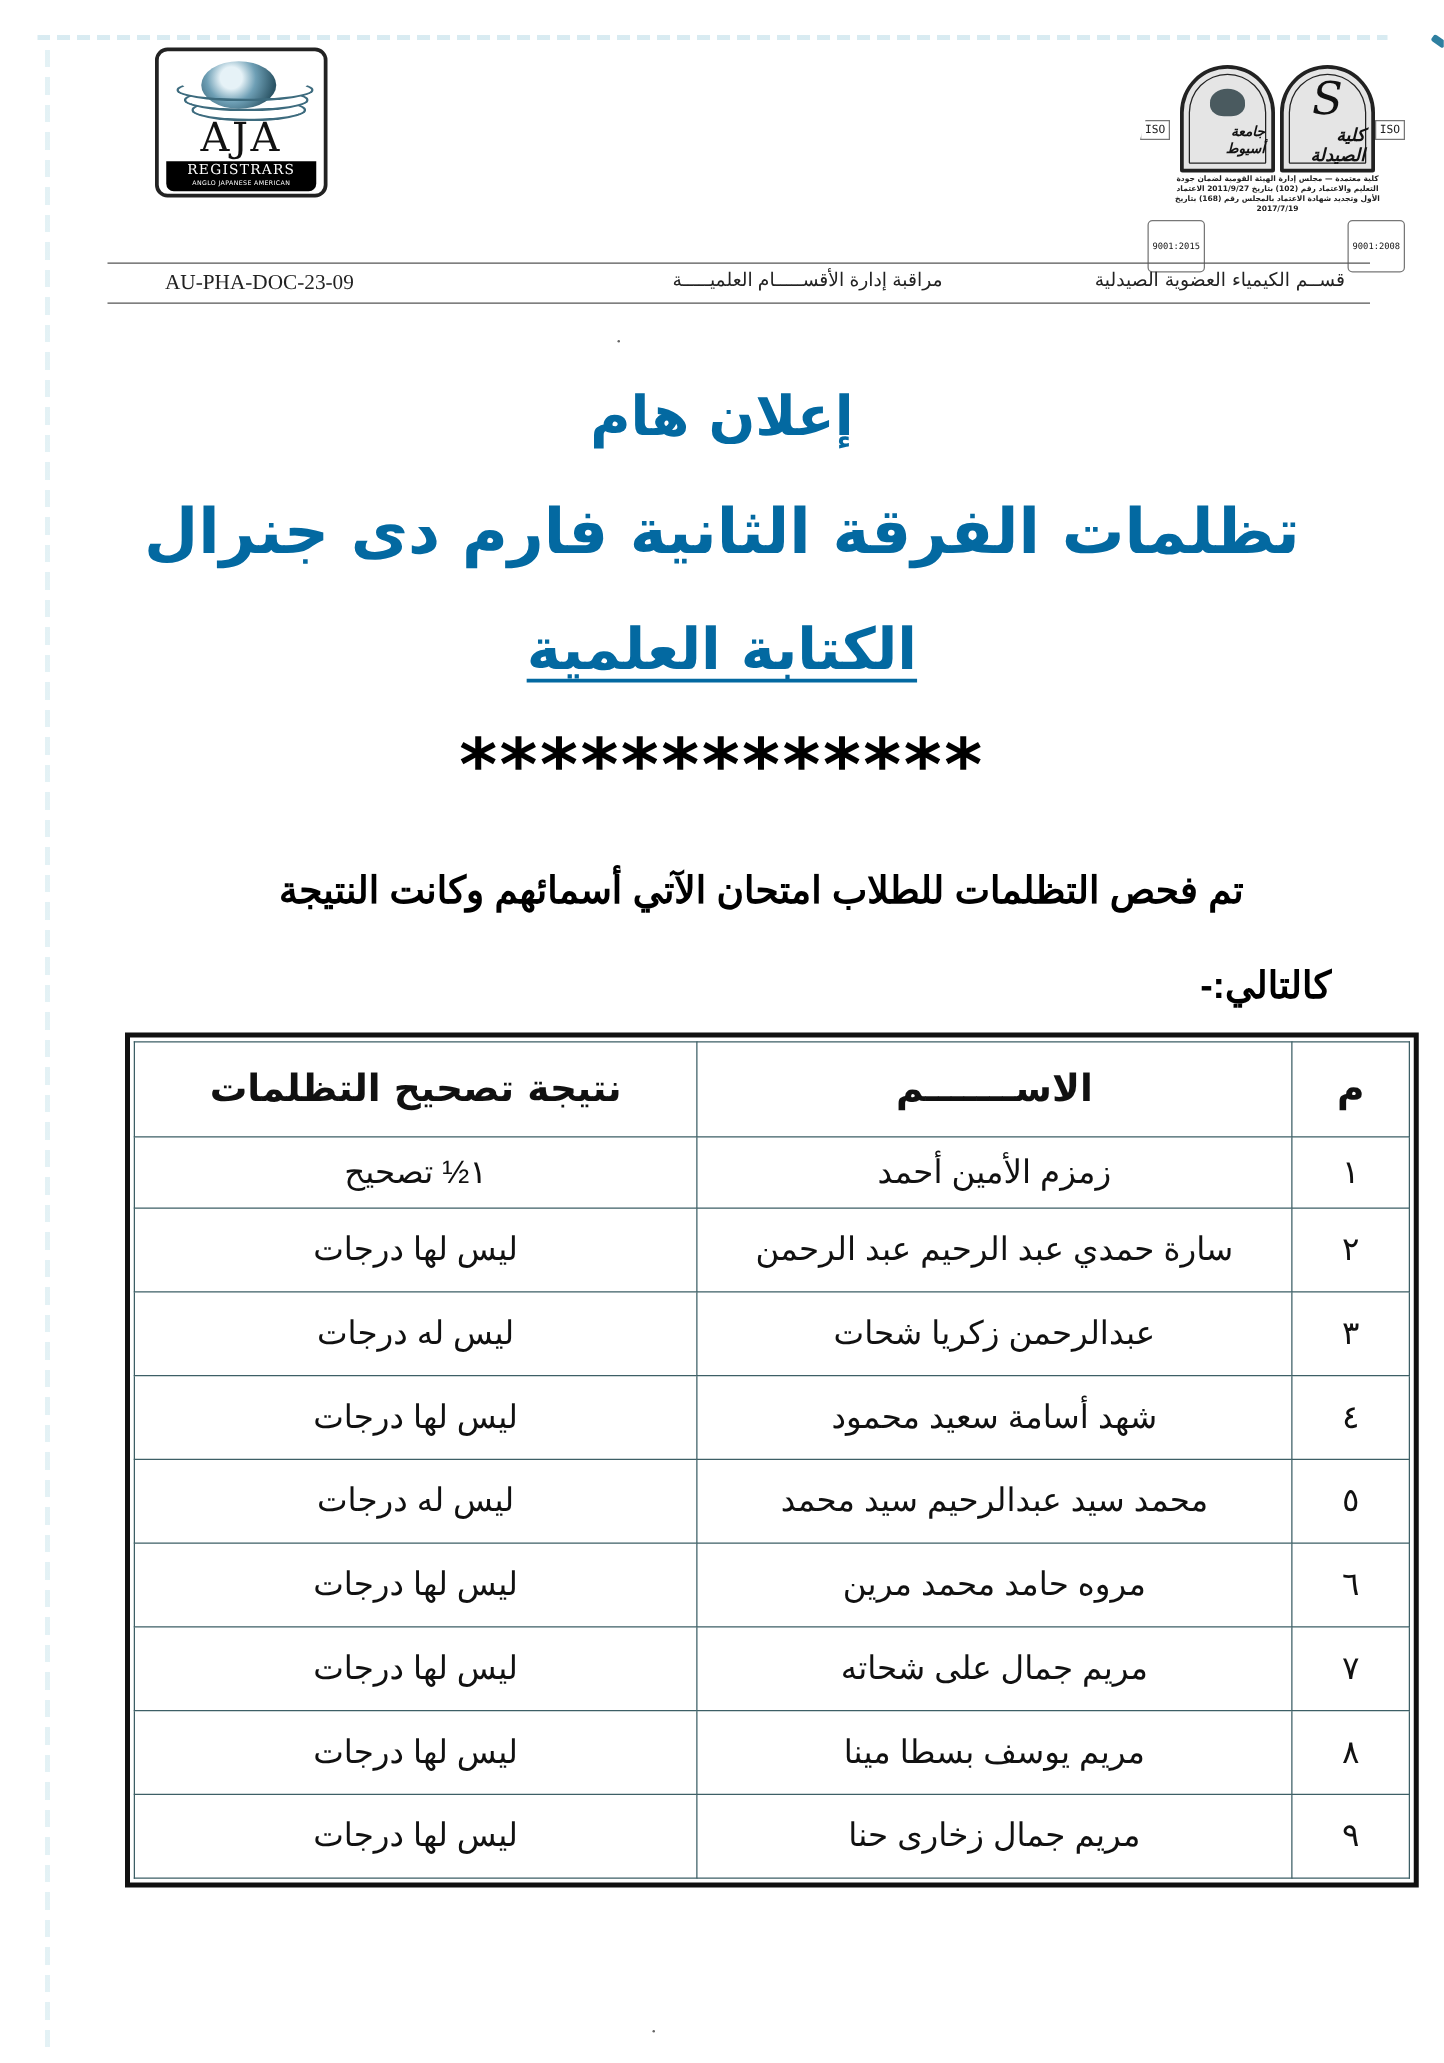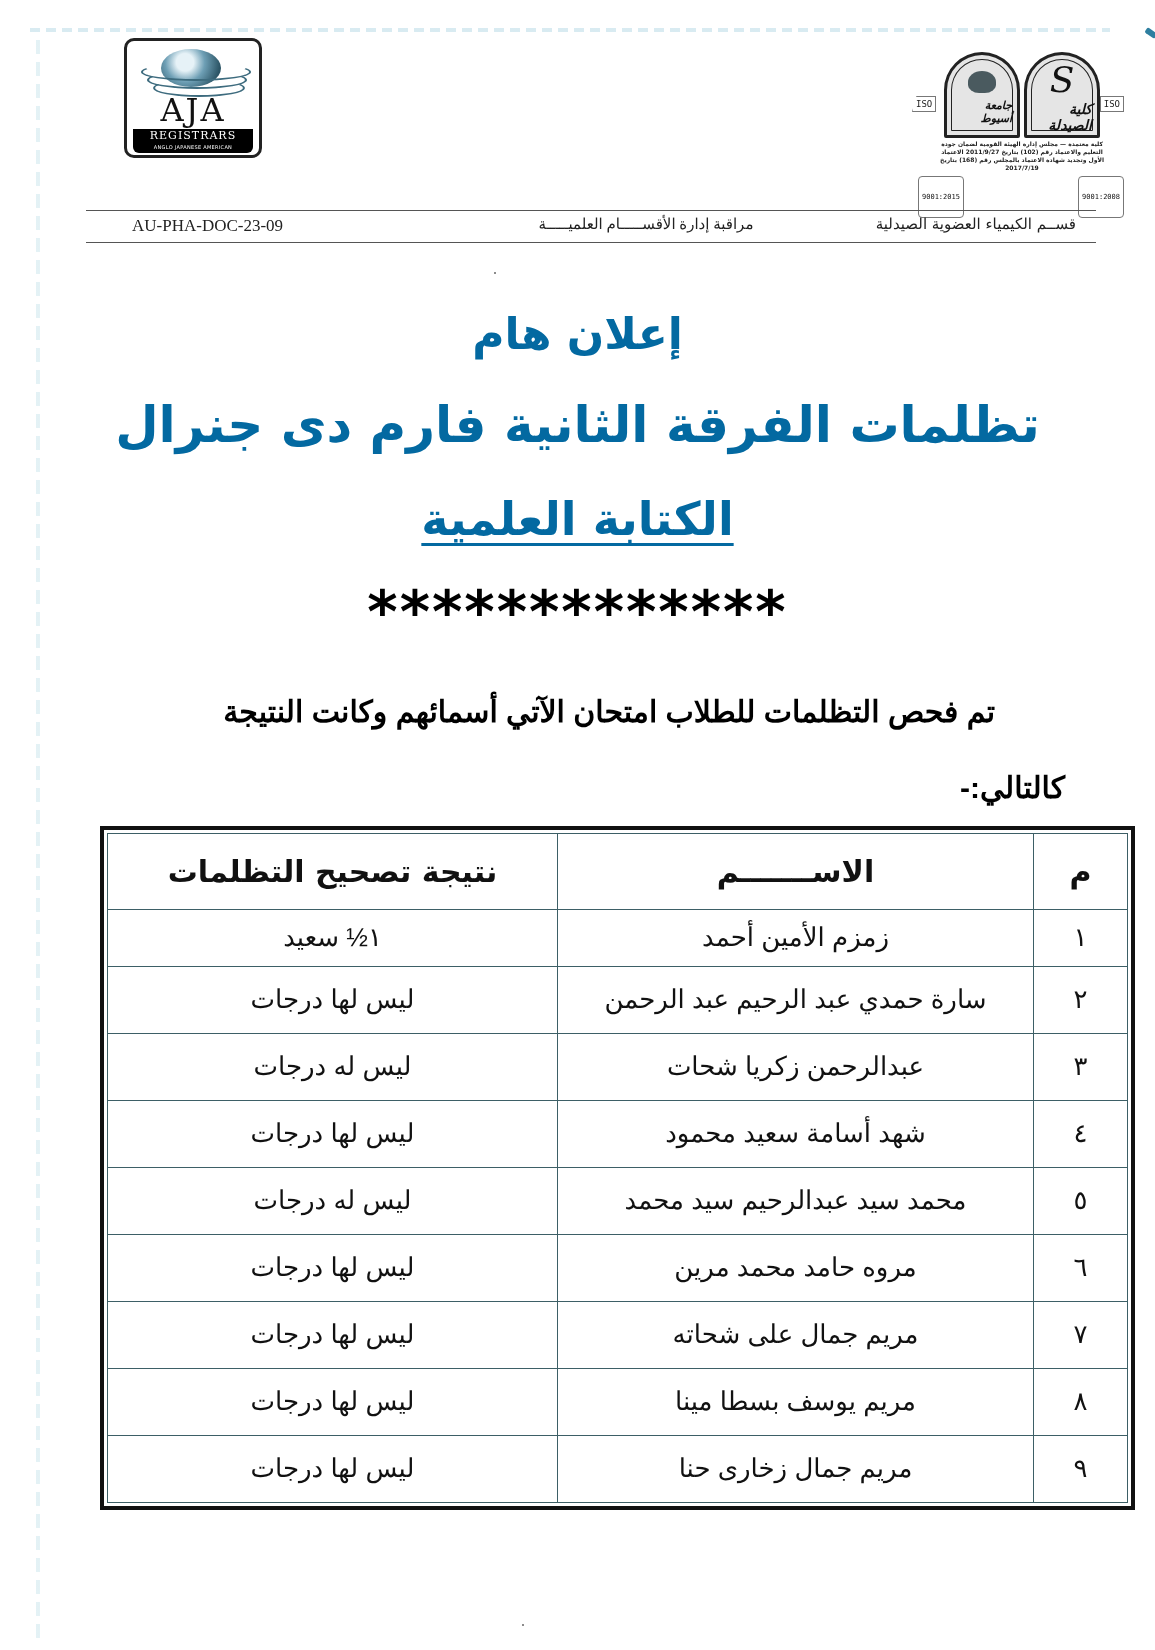--- a/index.html
+++ b/index.html
@@ -50,21 +50,21 @@
       font-size: 7px; border: 1px solid #777; border-radius: 4px; padding: 16px 3px; background: #fff; }
     .iso-code-l { left: 0; }
     .iso-code-r { right: -6px; }
 
     
     .header-line-top { position: absolute; left: 86px; top: 210px; width: 1010px; height: 1px; background: #555; }
     .header-line-bot { position: absolute; left: 86px; top: 242px; width: 1010px; height: 1px; background: #555; }
     .header-row { position: absolute; left: 86px; top: 214px; width: 1010px; height: 26px; }
     .doc-code { position: absolute; left: 46px; top: 2px; font-family: "Liberation Serif", serif; font-size: 17px; color: #222; }
     .dept-center { position: absolute; left: 380px; width: 360px; top: 1px; direction: rtl; text-align: center;
-      font-family: Liberation Serif, serif; font-size: 15px; color: #222; }
+      font-family: Liberation Sans, sans-serif; font-size: 15px; color: #222; }
     .dept-right { position: absolute; right: 20px; top: 1px; direction: rtl; font-family: "DejaVu Serif", serif;
       font-size: 15px; color: #222; }
 
     
     .title { position: absolute; left: 0; width: 1155px; text-align: center; direction: rtl;
       font-family: "DejaVu Sans", sans-serif; font-weight: bold; color: #0369a1; }
     .t1 { top: 308px; font-size: 44px; }
     .t2 { top: 396px; font-size: 50px; letter-spacing: 1px; }
     .t3 { top: 492px; font-size: 46px; text-decoration: underline; text-underline-offset: 8px; text-decoration-thickness: 3px; }
     .stars { position: absolute; left: 0; width: 1155px; top: 578px; text-align: center; font-family: "DejaVu Sans", sans-serif;
@@ -154,21 +154,21 @@
       <tr>
         <th class="col-num">م</th>
         <th class="col-name">الاســـــــم</th>
         <th class="col-result">نتيجة تصحيح التظلمات</th>
       </tr>
     </thead>
     <tbody>
       <tr class="r1">
         <td class="num">١</td>
         <td>زمزم الأمين أحمد</td>
-        <td>١½ سعيد</td>
+        <td>١½ تصحيح</td>
       </tr>
       <tr>
         <td class="num">٢</td>
         <td>سارة حمدي عبد الرحيم عبد الرحمن</td>
         <td>ليس لها درجات</td>
       </tr>
       <tr>
         <td class="num">٣</td>
         <td>عبدالرحمن زكريا شحات</td>
         <td>ليس له درجات</td>

